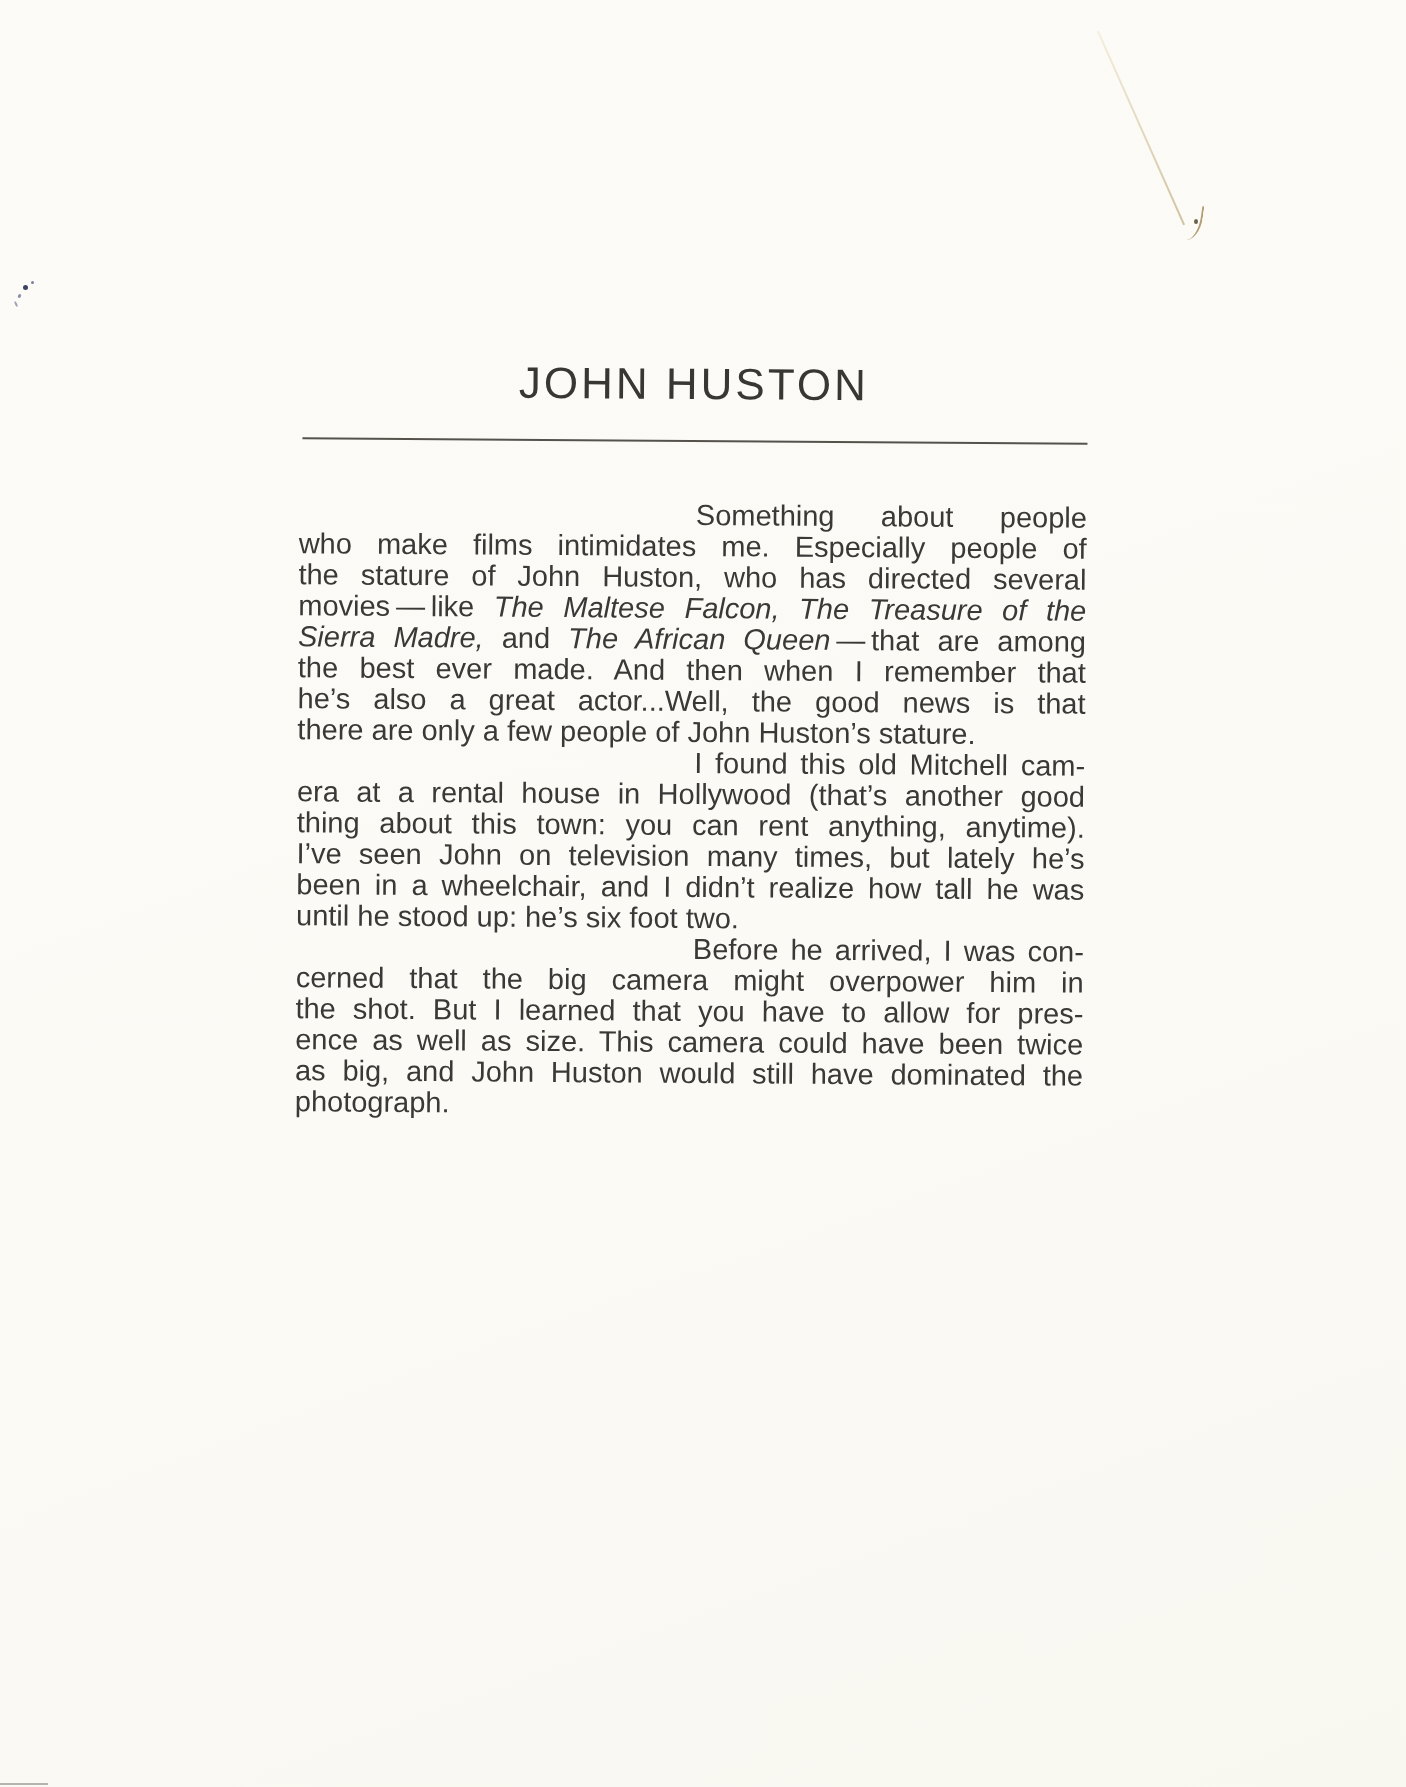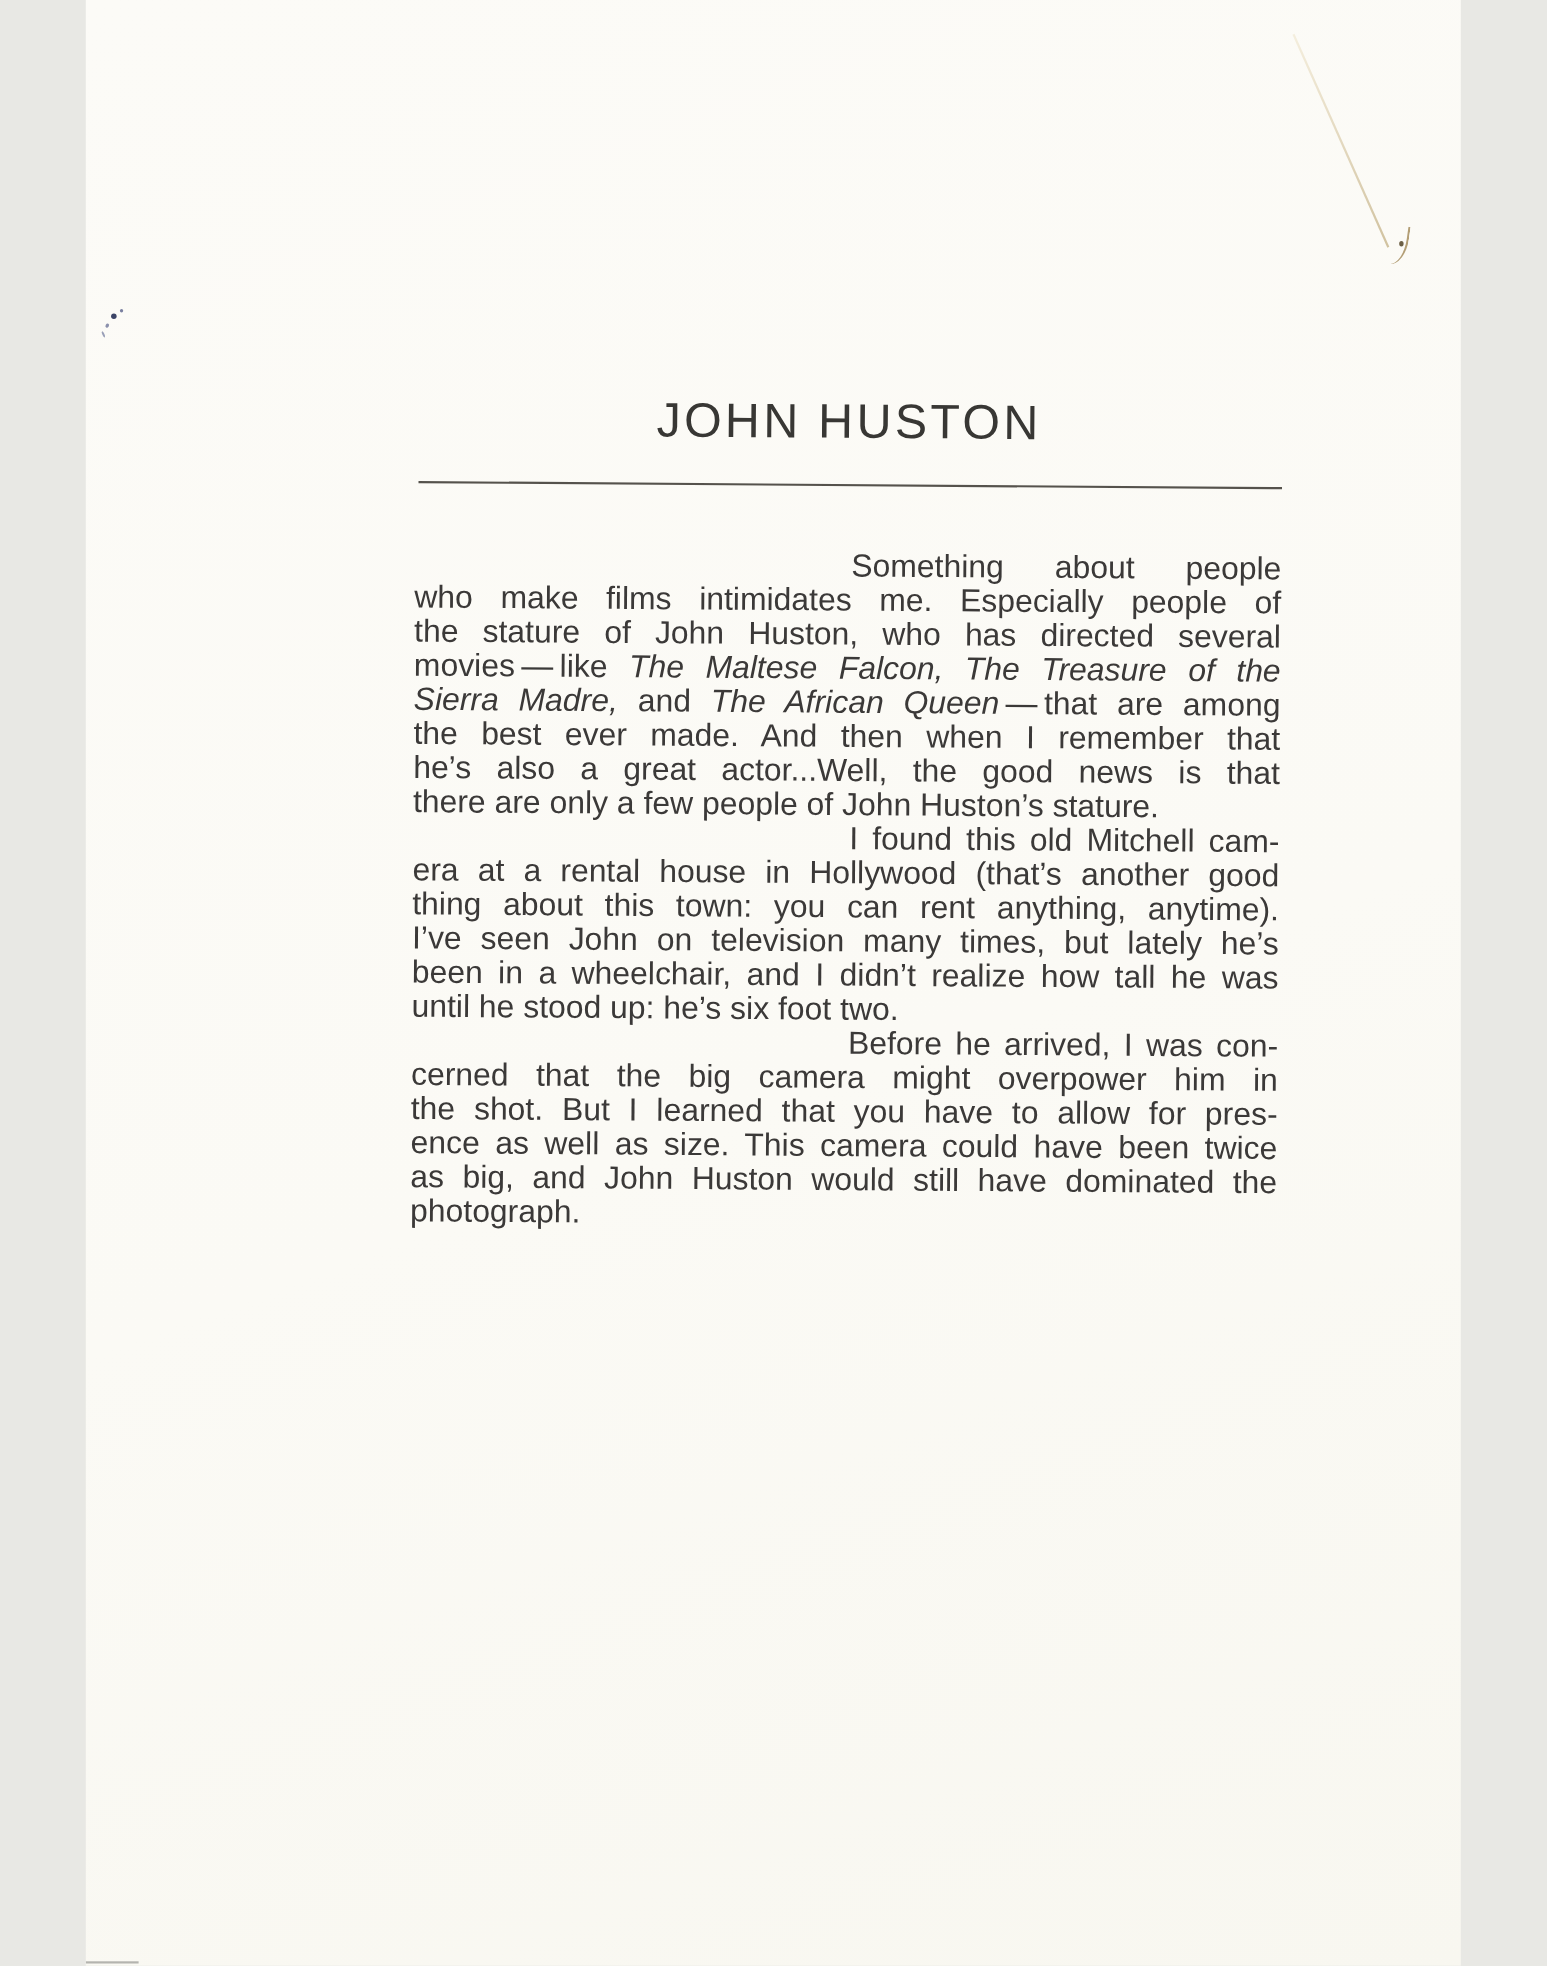--- a/index.html
+++ b/index.html
@@ -2,21 +2,21 @@
 <html><head>
 <meta charset="utf-8">
 <style>
   html, body { margin: 0; padding: 0; }
   body {
     background: #e8e8e4;
     font-family: "Liberation Sans", "DejaVu Sans", sans-serif;
   }
   .page {
     position: relative;
-    width: 1250px;
+    width: 1406px;
     height: 1787px;
     margin: 0 auto;
     background: linear-gradient(160deg, #fcfbf7 0%, #fbfaf5 55%, #f8f7f0 100%);
     overflow: hidden;
   }
   .content {
     position: absolute;
     left: 300px;
     top: 362px;
     width: 788px;

